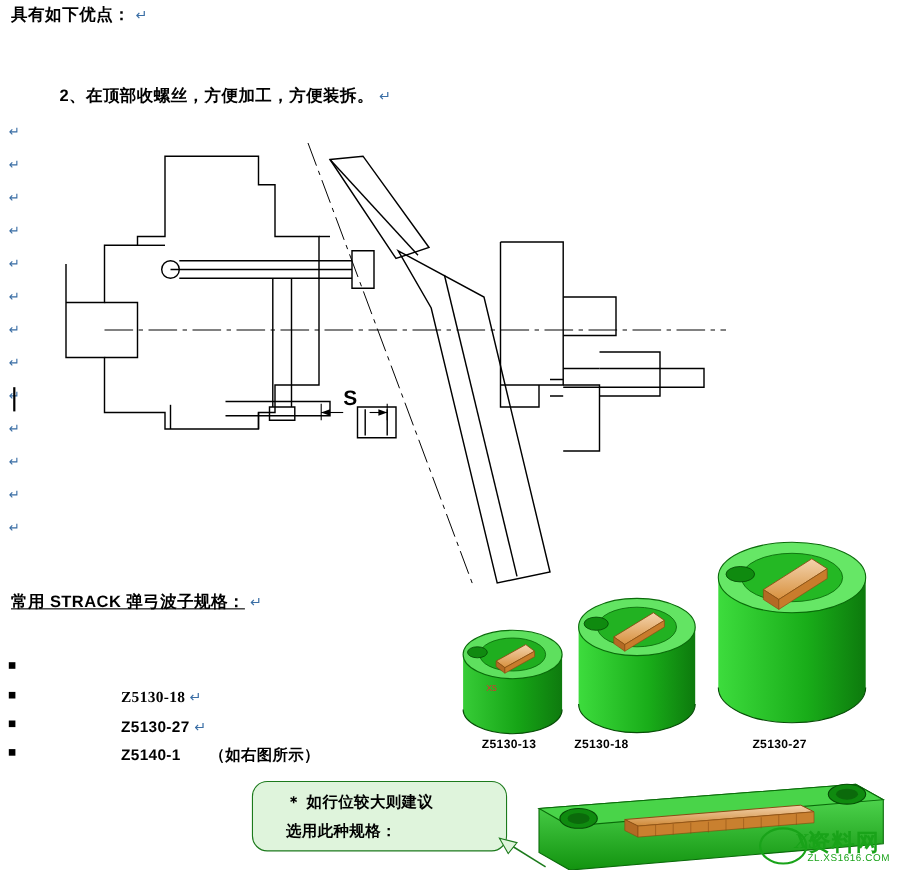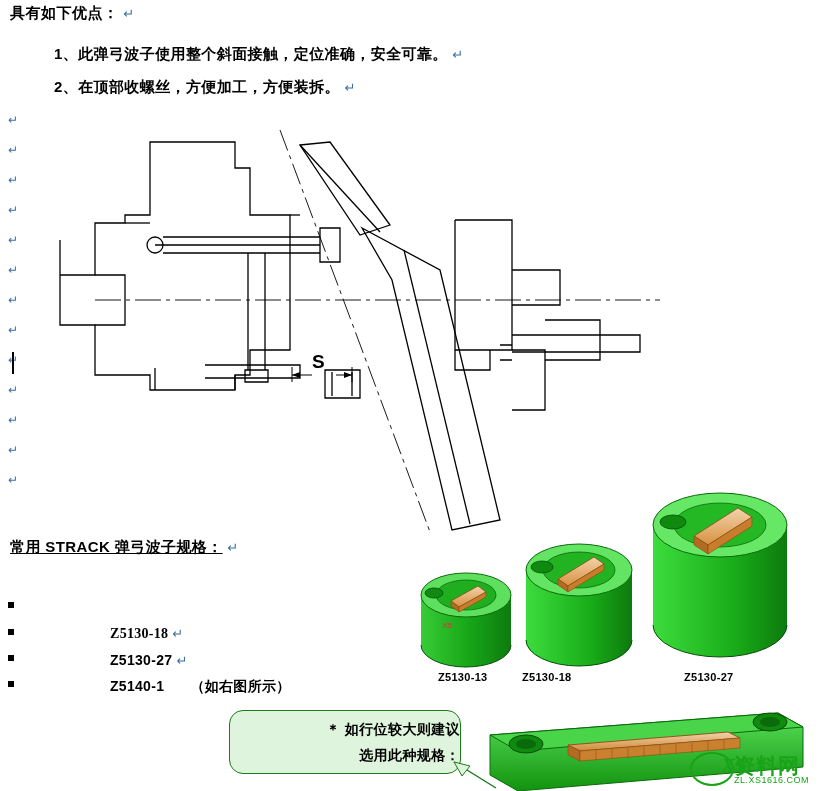--- a/index.html
+++ b/index.html
@@ -69,22 +69,22 @@
   .cap.cap2{left:522px;top:671px;}
   .cap.cap3{left:684px;top:671px;}
 
   
   .bubble{
     position:absolute;left:229px;top:710px;width:232px;height:64px;
     background:#dff4dc;border:1px solid #1c7a1c;border-radius:14px;
     box-sizing:border-box;
   }
   .bubble .line{
-    position:absolute;left:0;width:100%;text-align:right;
-    font-size:14px;font-weight:bold;color:#000;letter-spacing:0.4px;
+    position:absolute;left:0;width:100%;text-align:left;
+    font-size:14px;font-weight:bold;color:#000;letter-spacing:0.4px;padding-left:30px;
   }
   .bubble .line.l1{top:10px;}
   .bubble .line.l2{top:36px;}
   .bubble-tail{
     position:absolute;left:452px;top:760px;width:46px;height:30px;
   }
 
   
   .wm{
     position:absolute;left:690px;top:752px;width:128px;height:34px;
@@ -113,24 +113,20 @@
 </head>
 <body>
 
 <div class="page">
 
   <div class="t-head">
     <span>具有如下优点：</span>
     <span class="pilcrow">↵</span>
   </div>
 
-  <div class="t-item1">
-    <span>1、此弹弓波子使用整个斜面接触，定位准确，安全可靠。</span>
-    <span class="pilcrow">↵</span>
-  </div>
 
   <div class="t-item2">
     <span>2、在顶部收螺丝，方便加工，方便装拆。</span>
     <span class="pilcrow">↵</span>
   </div>
 
   <div class="margin-marks">
     <div>↵</div>
     <div>↵</div>
     <div>↵</div>

